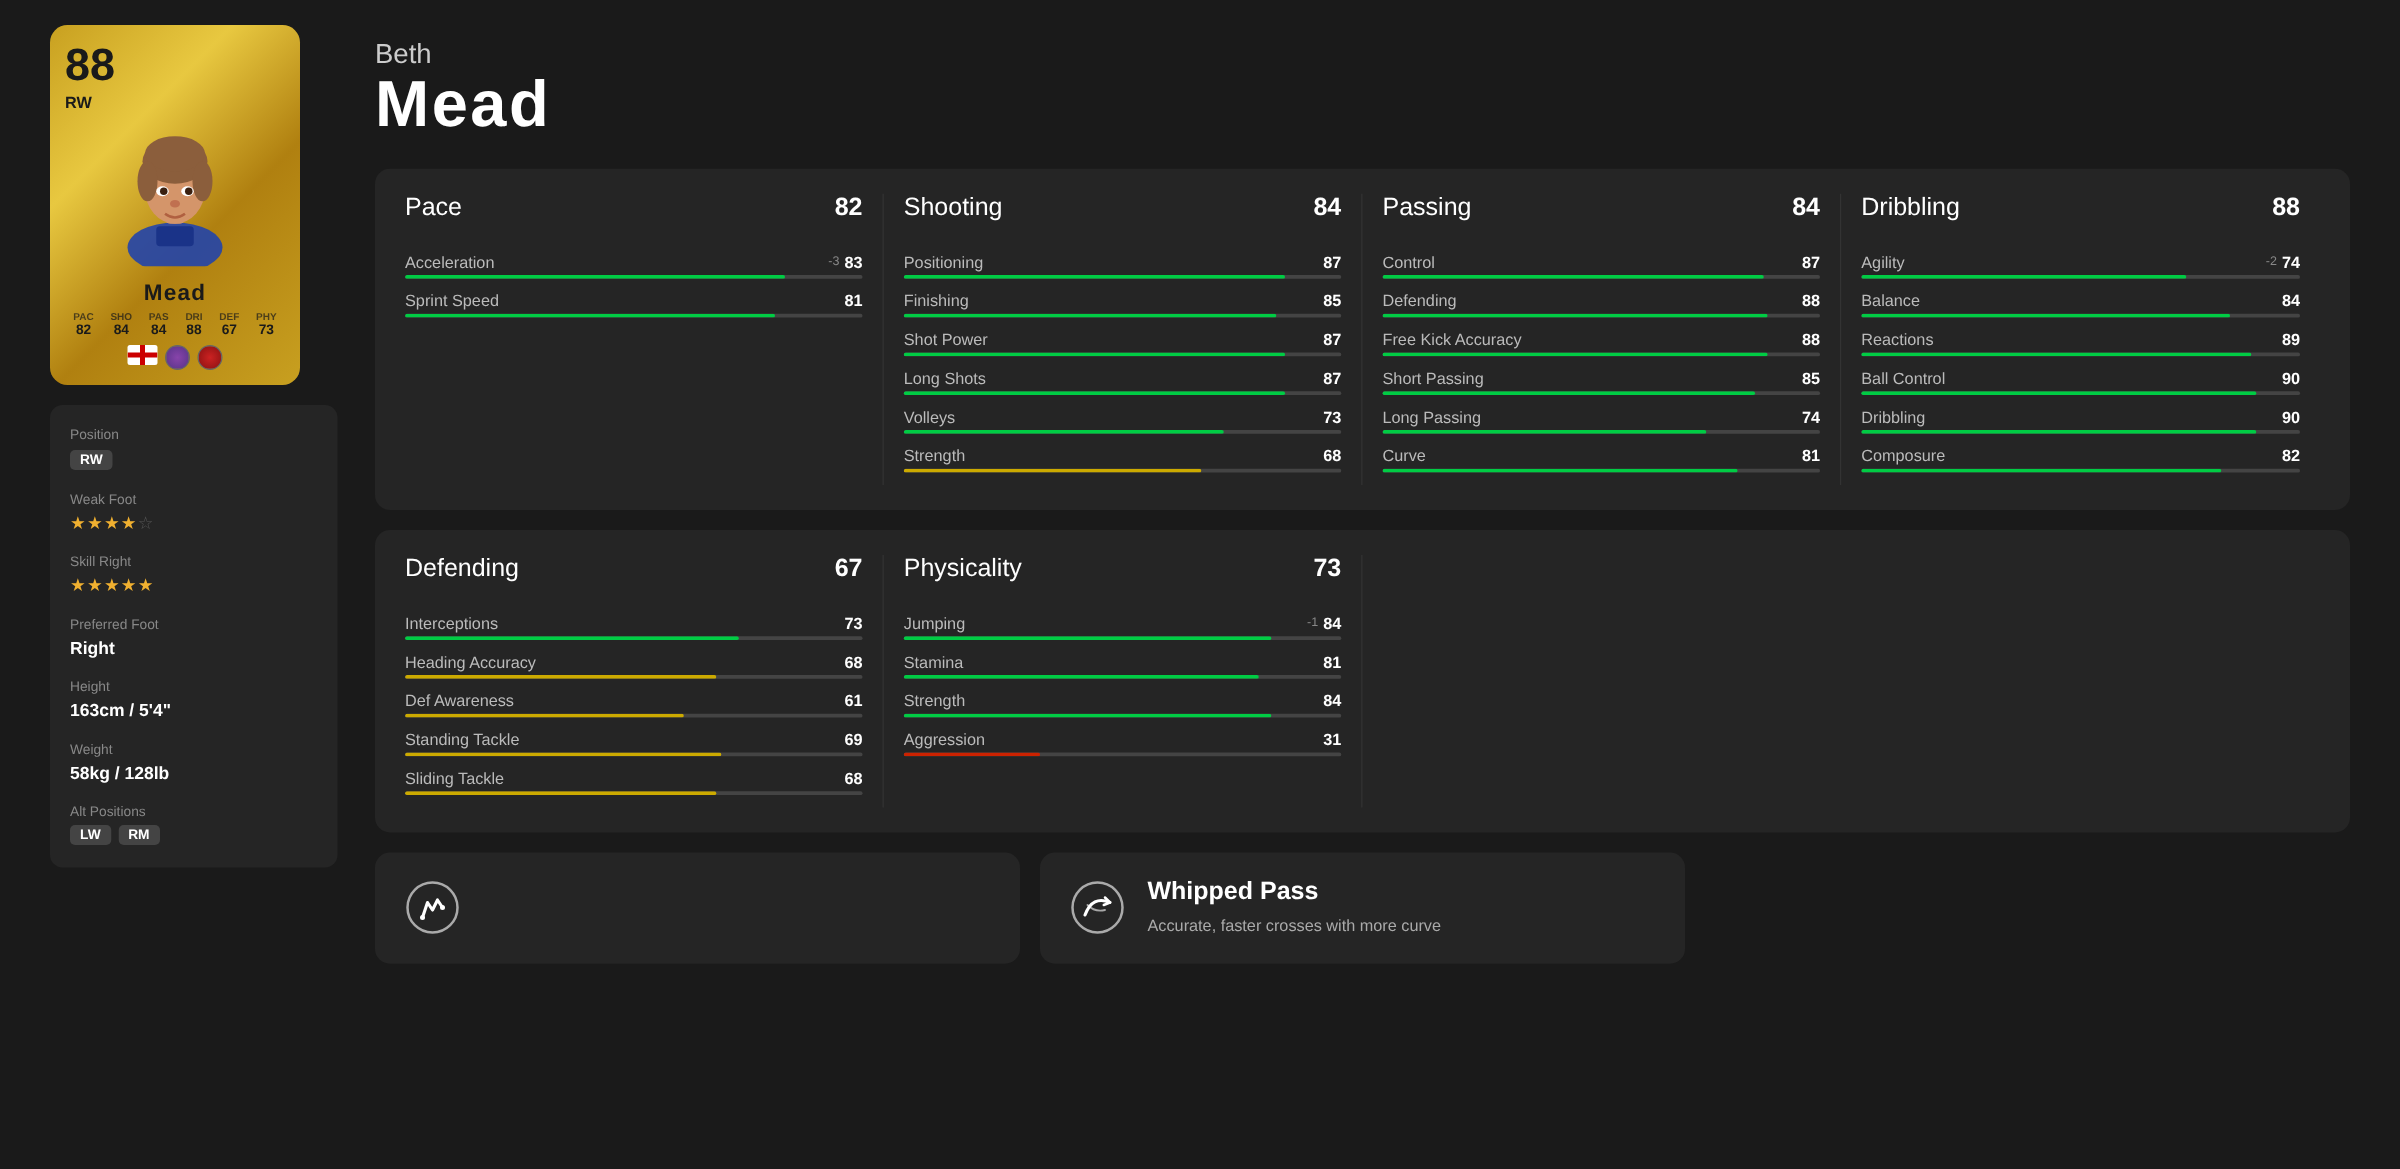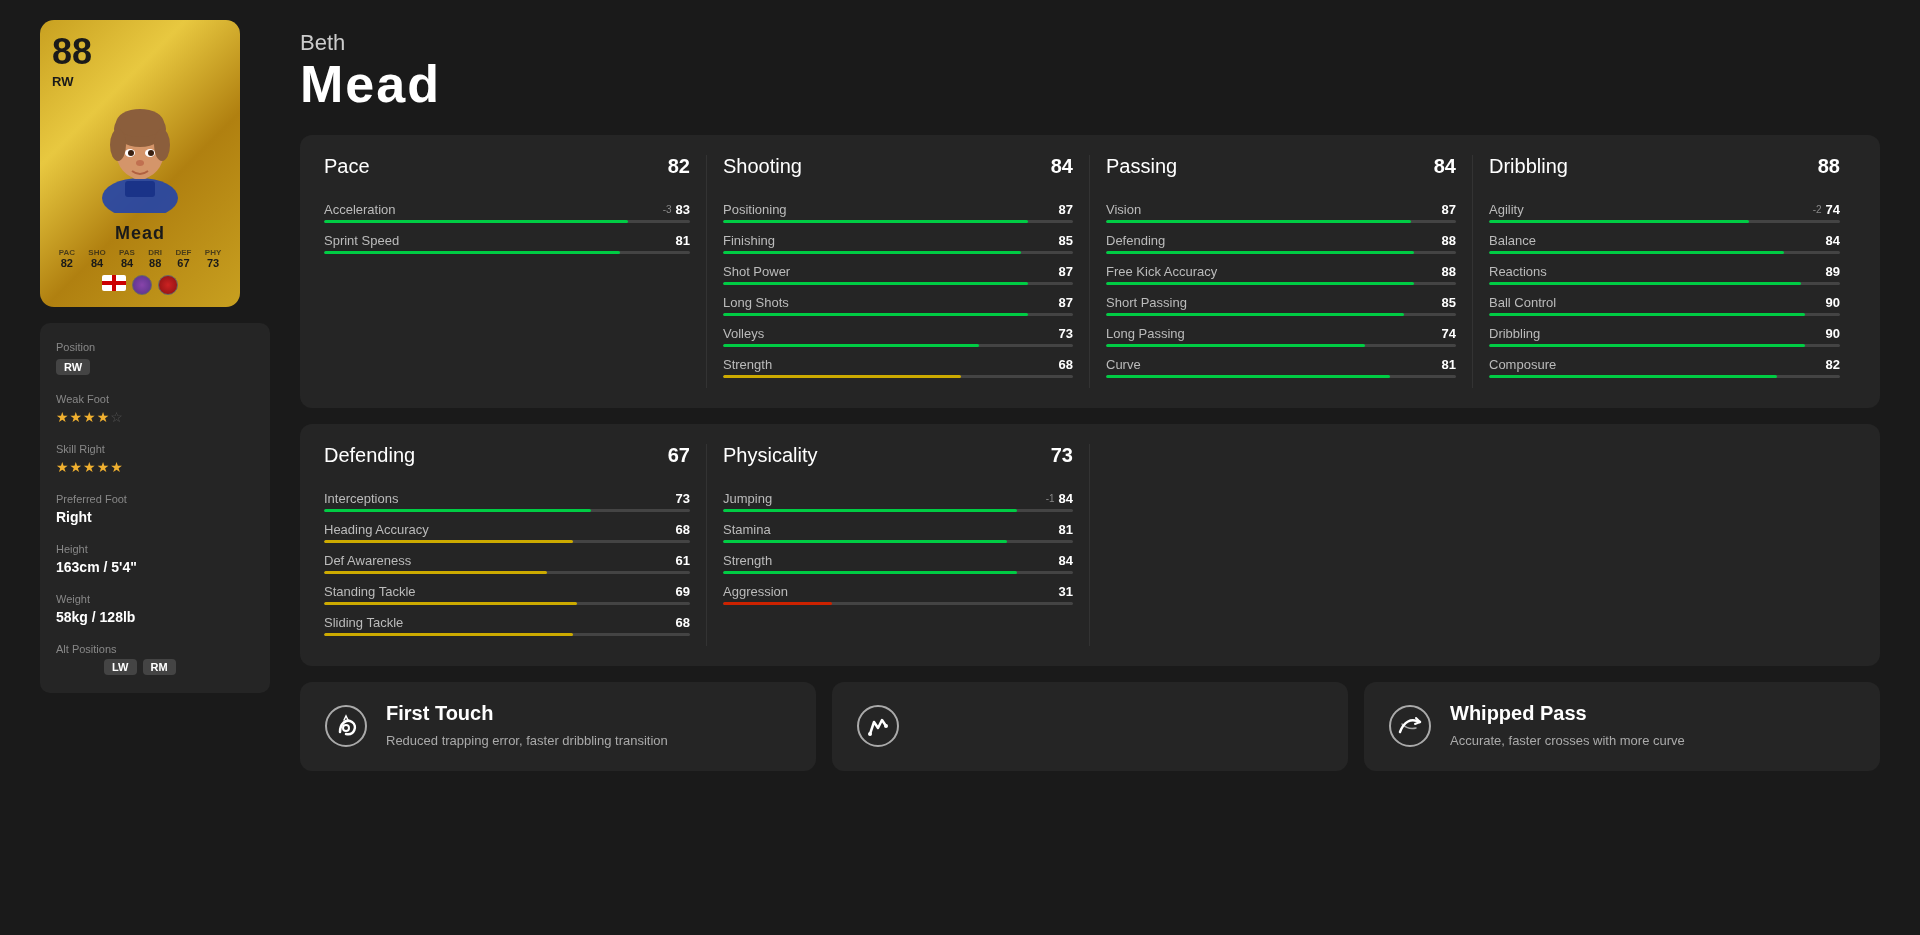--- a/index.html
+++ b/index.html
@@ -146,21 +146,20 @@
       letter-spacing: 1px;
     }
 
     .stars-gray {
       color: #555;
     }
 
     .alt-positions {
       display: flex;
       gap: 6px;
-      margin-left: 48px;
     }
 
     
     .right-panel {
       flex: 1;
       display: flex;
       flex-direction: column;
       gap: 16px;
     }
 
@@ -570,21 +569,21 @@
       </div>
 
       <div class="stat-category" id="cat-passing">
         <div class="category-header">
           <span class="category-name">Passing</span>
           <span class="category-value">84</span>
         </div>
         <div id="passing-stats">
             <div class="stat-row">
         <div class="stat-top">
-          <span class="stat-name">Vision</span>
+          <span class="stat-name">Control</span>
           <span style="display:flex;align-items:center;gap:2px;">
 
             <span class="stat-value">87</span>
           </span>
         </div>
         <div class="stat-bar">
           <div class="stat-bar-fill" style="width:87%;background:#00cc44;"></div>
         </div>
       </div>
             <div class="stat-row">
@@ -859,34 +858,20 @@
         </div>
       </div>
           </div>
       </div>
 
       <div style="grid-column: span 2;"></div>
     </div>
 
     <div class="playstyles-section">
 
-      <div class="playstyle-card">
-        <div class="playstyle-icon">
-          <svg class="icon-svg" viewBox="0 0 44 44" fill="none">
-            <circle cx="22" cy="22" r="20" stroke="#aaa" stroke-width="2"></circle>
-            <path d="M16 28 C16 20 22 14 28 18 C34 22 30 32 22 30" stroke="#fff" stroke-width="2.5" fill="none" stroke-linecap="round"></path>
-            <circle cx="22" cy="24" r="3" stroke="#fff" stroke-width="2" fill="none"></circle>
-            <path d="M20 16 L22 12 L24 16" stroke="#fff" stroke-width="1.5" fill="none" stroke-linecap="round"></path>
-          </svg>
-        </div>
-        <div class="playstyle-content">
-          <div class="playstyle-name">First Touch</div>
-          <div class="playstyle-desc">Reduced trapping error, faster dribbling transition</div>
-        </div>
-      </div>
 
       <div class="playstyle-card">
         <div class="playstyle-icon">
           <svg class="icon-svg" viewBox="0 0 44 44" fill="none">
             <circle cx="22" cy="22" r="20" stroke="#aaa" stroke-width="2"></circle>
             <path d="M14 30 L18 18 L22 24 L26 16 L30 22" stroke="#fff" stroke-width="2.5" fill="none" stroke-linecap="round" stroke-linejoin="round"></path>
             <circle cx="14" cy="30" r="2" fill="#fff"></circle>
             <circle cx="30" cy="22" r="2" fill="#fff"></circle>
           </svg>
         </div>

